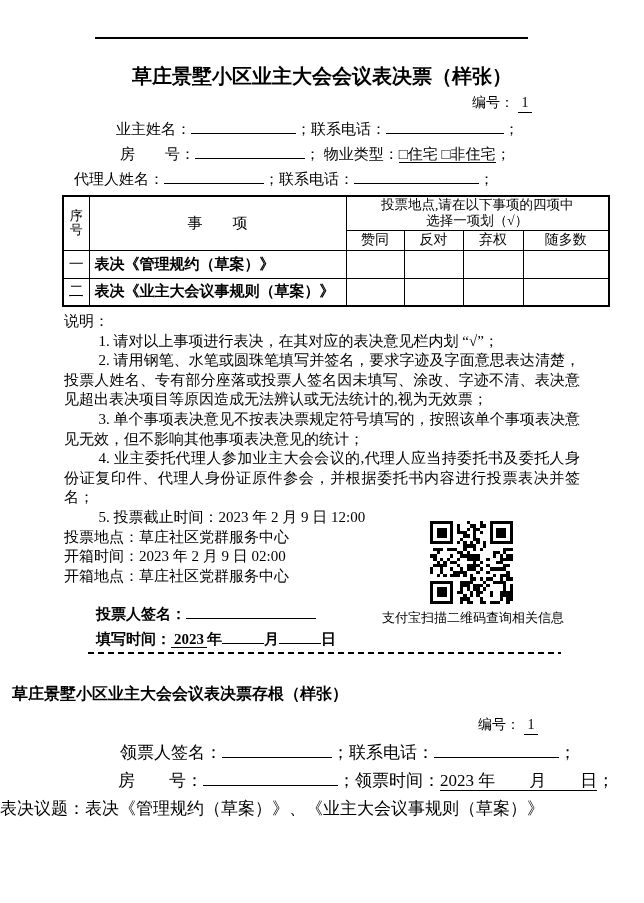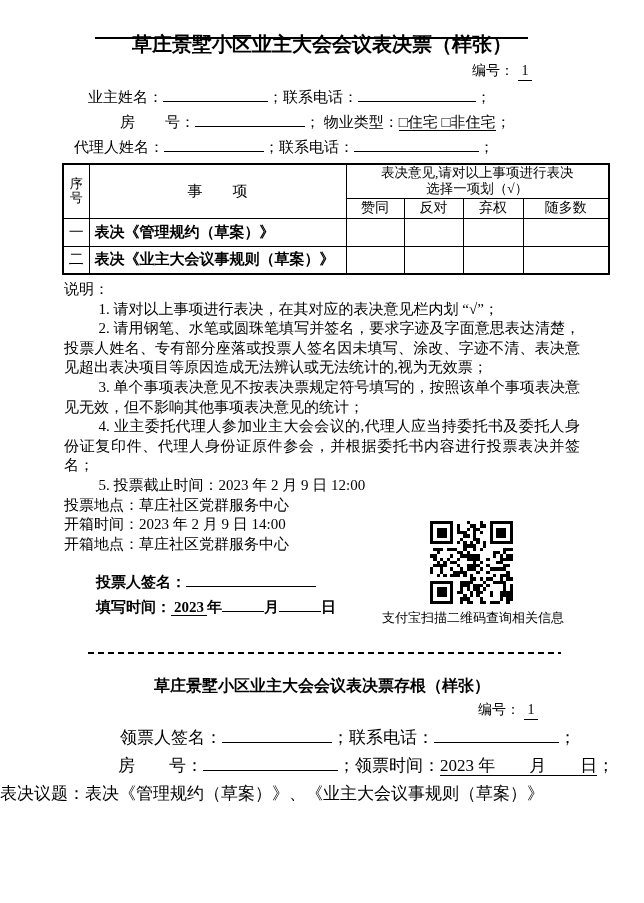--- a/index.html
+++ b/index.html
@@ -10,37 +10,37 @@
     background:#ffffff;
     font-family:"Liberation Serif","DejaVu Serif",serif;
     color:#000;
     overflow:hidden;
   }
   .top-rule{
     position:absolute;top:37px;left:95px;width:433px;
     border-top:2px solid #000;
   }
   h1.ballot-title{
-    margin:0;padding-top:32px;
+    margin:0;padding-top:64px;
     text-align:center;
     font-family:"Liberation Sans","DejaVu Sans",sans-serif;
     font-weight:bold;font-size:20px;line-height:24px;
   }
   .serial{
     margin:6px 112px 0 0;
     text-align:right;
     font-size:14px;line-height:18px;
   }
   .serial .num{
     display:inline-block;min-width:14px;text-align:center;
     border-bottom:1px solid #000;margin-left:4px;
   }
   .form{margin-top:4px;}
   .fline{height:25px;line-height:25px;font-size:15px;white-space:nowrap;}
-  .fl1{margin-left:88px;}
+  .fl1{margin-left:116px;}
   .fl2{margin-left:120px;}
   .fl3{margin-left:74px;}
   .blank{
     display:inline-block;height:15px;
     border-bottom:1px solid #000;
     vertical-align:baseline;
   }
   .u{border-bottom:1px solid #000;}
   .w105{width:105px;} .w110{width:110px;} .w118{width:118px;}
   .w100{width:100px;} .w125{width:125px;} .w130{width:130px;} .w135{width:135px;}
@@ -95,22 +95,21 @@
     font-family:"Liberation Sans","DejaVu Sans",sans-serif;
     font-weight:normal;font-size:13px;line-height:16px;
   }
 
   .stub{position:absolute;top:652px;left:0;width:644px;}
   .dash-rule{
     margin-left:88px;width:473px;height:2px;
     background:repeating-linear-gradient(90deg,#000 0,#000 6px,transparent 6px,transparent 10px);
   }
   h2.stub-title{
-    margin:4px;padding-top:18px;
-    text-align:center;
+    margin:12px;padding-top:18px;
     font-family:"Liberation Sans","DejaVu Sans",sans-serif;
     font-weight:bold;font-size:16px;line-height:20px;
   }
   .stub .serial{margin:5px 106px 0 0;}
   .sline{height:28px;line-height:28px;font-size:17px;white-space:nowrap;}
   .sl1{margin-left:120px;margin-top:4px;}
   .sl2{margin-left:118px;}
   .sl3{}
 </style>
 </head>
@@ -145,21 +144,21 @@
         <col class="col-o1">
         <col class="col-o2">
         <col class="col-o3">
         <col class="col-o4">
     </colgroup>
     <tbody>
         <tr class="h1">
       <th rowspan="2" class="seq-h">序号</th>
       <th rowspan="2" class="item-h">事　　项</th>
       <th colspan="4" class="opinion-h">
-        <span style="display:block">表决意见,请对以上事项进行表决</span>
+        <span style="display:block">投票地点,请在以下事项的四项中</span>
         <span style="display:block">选择一项划（√）</span>
       </th>
     </tr>
     <tr class="h2">
       <th class="opt-h">赞同</th>
       <th class="opt-h">反对</th>
       <th class="opt-h">弃权</th>
       <th class="opt-h">随多数</th>
     </tr>
     <tr class="data">
@@ -182,21 +181,21 @@
     </table>
 
   <div class="notes">
     <p>说明：</p>
     <p class="num">1. 请对以上事项进行表决，在其对应的表决意见栏内划 “√”；</p>
     <p class="num">2. 请用钢笔、水笔或圆珠笔填写并签名，要求字迹及字面意思表达清楚，投票人姓名、专有部分座落或投票人签名因未填写、涂改、字迹不清、表决意见超出表决项目等原因造成无法辨认或无法统计的,视为无效票；</p>
     <p class="num">3. 单个事项表决意见不按表决票规定符号填写的，按照该单个事项表决意见无效，但不影响其他事项表决意见的统计；</p>
     <p class="num">4. 业主委托代理人参加业主大会会议的,代理人应当持委托书及委托人身份证复印件、代理人身份证原件参会，并根据委托书内容进行投票表决并签名；</p>
     <p class="num">5. 投票截止时间：2023 年 2 月 9 日 12:00</p>
     <p class="sched">投票地点：草庄社区党群服务中心</p>
-    <p class="sched">开箱时间：2023 年 2 月 9 日 14:00</p>
+    <p class="sched">开箱时间：2023 年 2 月 9 日 02:00</p>
     <p class="sched">开箱地点：草庄社区党群服务中心</p>
   </div>
 
   <div class="sign-block">
     <div class="sign-line">
       <span>投票人签名：</span><span class="blank w130"></span>
     </div>
     <div class="fill-line">
       <span>填写时间：</span><span class="year-u">2023</span><span>年</span><span class="blank w42"></span><span>月</span><span class="blank w42"></span><span>日</span>
     </div>

